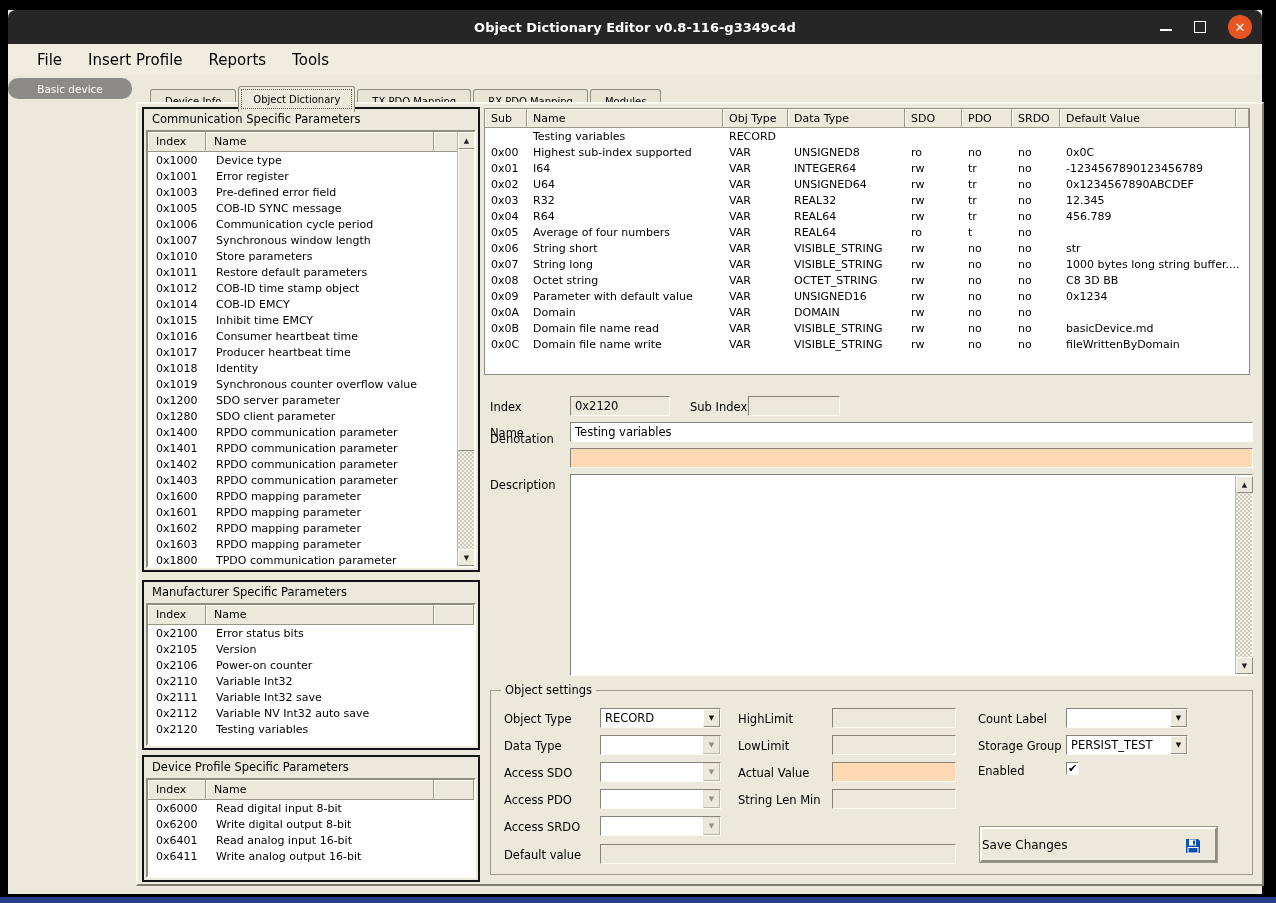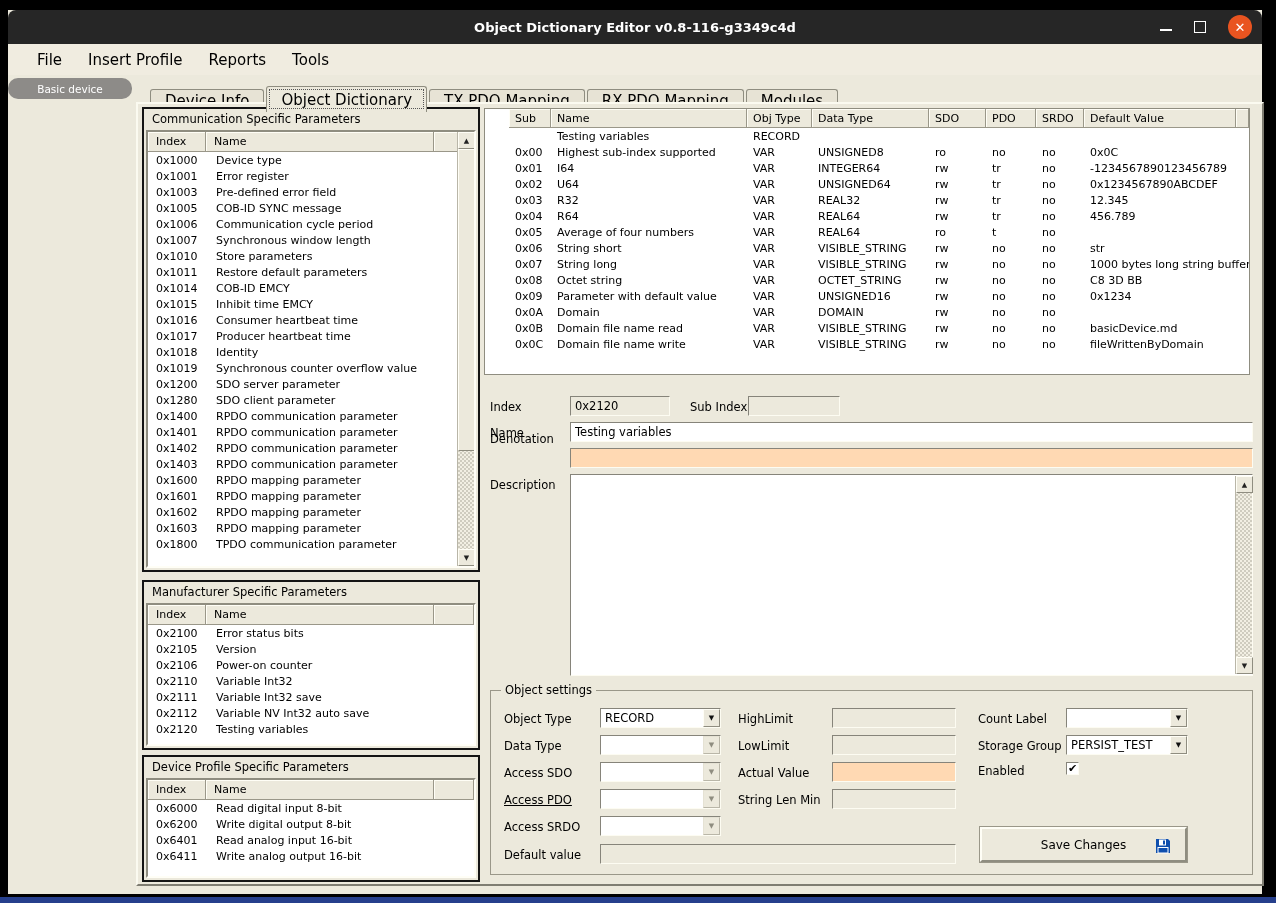--- a/index.html
+++ b/index.html
@@ -27,21 +27,21 @@
   .menu-item { padding:4px 13px; }
 
   
   .side-tab { position:absolute; left:0; top:68px; width:124px; height:21px; background:#8d8b88;
               color:#fff; font-size:10.5px; display:flex; align-items:center; justify-content:center;border-radius:10px; }
 
   
   .tabs { position:absolute; left:142px; top:68px; height:34px; display:flex; align-items:flex-end; }
   .tab { height:23px; margin-top:16px; padding:0 14px; display:flex; align-items:center;
          background:#e7e3d5; border:1px solid #8f8d80; border-bottom:none; border-radius:3px 3px 0 0;
-         margin-right:2px; font-size:15px; }
+         margin-right:2px; font-size:10px; }
   .tab.active { height:26px; background:#ece9dc; outline:1px dotted #555; outline-offset:-4px; position:relative; z-index:3; }
 
   
   .panel { position:absolute; left:128px; top:92px; width:1128px; height:784px; background:#ece9dc;
            border:2px solid; border-color:#fbfaf0 #7f7d72 #7f7d72 #fbfaf0; }
 
   
   .pframe { position:absolute; border:2px solid #141414; background:#ece9dc; }
   .pframe-title { position:absolute; left:8px; top:3px; font-size:11.5px; }
   .plist { position:absolute; background:#fff; border:2px solid; border-color:#8f8d80 #fffef6 #fffef6 #8f8d80; overflow:hidden; }
@@ -56,21 +56,21 @@
   .vsb { position:absolute; width:17px; background:#ece9dc; border-left:1px solid #b9b6a8; }
   .dither { background-image:conic-gradient(#cfccbf 25%, #f2efe3 0 50%, #cfccbf 0 75%, #f2efe3 0); background-size:4px 4px; }
   .sb-arrow { position:absolute; left:0; width:17px; height:17px; background:#ece9dc;
               border:1px solid; border-color:#fffef6 #8f8d80 #8f8d80 #fffef6;
               display:flex; align-items:center; justify-content:center; font-size:7px; color:#222; }
   .sb-thumb { position:absolute; left:0; width:17px; background:#ece9dc;
               border:1px solid; border-color:#fffef6 #8f8d80 #8f8d80 #fffef6; }
 
   
   .otable { position:absolute; left:484px; top:108px; width:766px; height:267px; background:#fff;
-            border:1px solid #8f8d80; overflow:hidden;padding-left:24px; }
+            border:1px solid #8f8d80; overflow:hidden; }
   .otable-header { display:grid; grid-template-columns:42px 196px 65px 117px 57px 50px 48px 1fr 13px; height:19px; background:#ece9dc; }
   .otable-header .hcell { border-right:1px solid #9a9789; border-bottom:1px solid #9a9789;
                           display:flex; align-items:center; padding-left:6px; box-shadow:inset 1px 1px 0 #fffef6;
                           white-space:nowrap; overflow:hidden; }
   .otable-body .row { display:grid; grid-template-columns:42px 196px 65px 117px 57px 50px 48px minmax(0,1fr); height:16px; align-items:center; }
   .otable-body .cell { padding-left:6px; white-space:nowrap; overflow:hidden; }
 
   
   .flabel { position:absolute; font-size:11.5px; }
   .entry { position:absolute; height:20px; background:#fff; border:1px solid; border-color:#86847a #fdfcf2 #fdfcf2 #86847a;
@@ -85,23 +85,23 @@
   
   .groupbox { position:absolute; left:490px; top:690px; width:763px; height:185px; border:1px solid #9a9789; }
   .groupbox-legend { position:absolute; left:10px; top:-8px; background:#ece9dc; padding:0 4px; font-size:11.5px; }
   .combo { position:absolute; height:20px; background:#fff; border:1px solid; border-color:#86847a #fdfcf2 #fdfcf2 #86847a; display:flex; }
   .combo-value { flex:1; display:flex; align-items:center; padding-left:4px; font-size:11.5px; white-space:nowrap; overflow:hidden; }
   .combo-btn { width:17px; background:#ece9dc; border:1px solid; border-color:#fffef6 #8f8d80 #8f8d80 #fffef6;
                display:flex; align-items:center; justify-content:center; font-size:7px; color:#111; }
   .combo.disabled .combo-btn { color:#8f8d80; border-color:#e5e2d4 #b9b6a8 #b9b6a8 #e5e2d4; }
   .checkbox { position:absolute; width:13px; height:13px; background:#fff; border:1px solid; border-color:#86847a #fdfcf2 #fdfcf2 #86847a;
               display:flex; align-items:center; justify-content:center; font-size:11px; line-height:1; }
-  .save-btn { position:absolute; left:980px; top:827px; width:207px; height:35px; background:#ece9dc;
+  .save-btn { position:absolute; left:980px; top:827px; width:237px; height:35px; background:#ece9dc;
               border:2px solid; border-color:#fffef6 #8f8d80 #8f8d80 #fffef6; box-shadow:0 0 0 1px #9a9789;
-              display:flex; align-items:center; justify-content:center; font-size:12px; }
+              display:flex; align-items:center; justify-content:flex-start; font-size:12px; }
   .save-btn .floppy { position:absolute; right:14px; top:9px; }
 </style>
 </head>
 <body>
 
 <div class="screen">
   <div class="window">
 
     <div class="titlebar">
       <span class="title-text">Object Dictionary Editor v0.8-116-g3349c4d</span>
@@ -166,20 +166,24 @@
           <span class="cell">0x1007</span>
           <span class="cell">Synchronous window length</span>
         </div>
         <div class="row">
           <span class="cell">0x1010</span>
           <span class="cell">Store parameters</span>
         </div>
         <div class="row">
           <span class="cell">0x1011</span>
           <span class="cell">Restore default parameters</span>
+        </div>
+        <div class="row">
+          <span class="cell">0x1012</span>
+          <span class="cell">COB-ID time stamp object</span>
         </div>
         <div class="row">
           <span class="cell">0x1014</span>
           <span class="cell">COB-ID EMCY</span>
         </div>
         <div class="row">
           <span class="cell">0x1015</span>
           <span class="cell">Inhibit time EMCY</span>
         </div>
         <div class="row">
@@ -511,21 +515,21 @@
     <span class="combo-value"></span>
     <span class="combo-btn">▼</span>
   </div>
 
   <span class="flabel" style="left:504px; top:766px;">Access SDO</span>
   <div class="combo disabled" style="left:600px; top:762px; width:121px;">
     <span class="combo-value"></span>
     <span class="combo-btn">▼</span>
   </div>
 
-  <span class="flabel" style="left:504px; top:793px;text-decoration:underline;">Access PDO</span>
+  <span class="flabel" style="left:504px; top:793px;">Access PDO</span>
   <div class="combo disabled" style="left:600px; top:789px; width:121px;">
     <span class="combo-value"></span>
     <span class="combo-btn">▼</span>
   </div>
 
   <span class="flabel" style="left:504px; top:820px;">Access SRDO</span>
   <div class="combo disabled" style="left:600px; top:816px; width:121px;">
     <span class="combo-value"></span>
     <span class="combo-btn">▼</span>
   </div>

